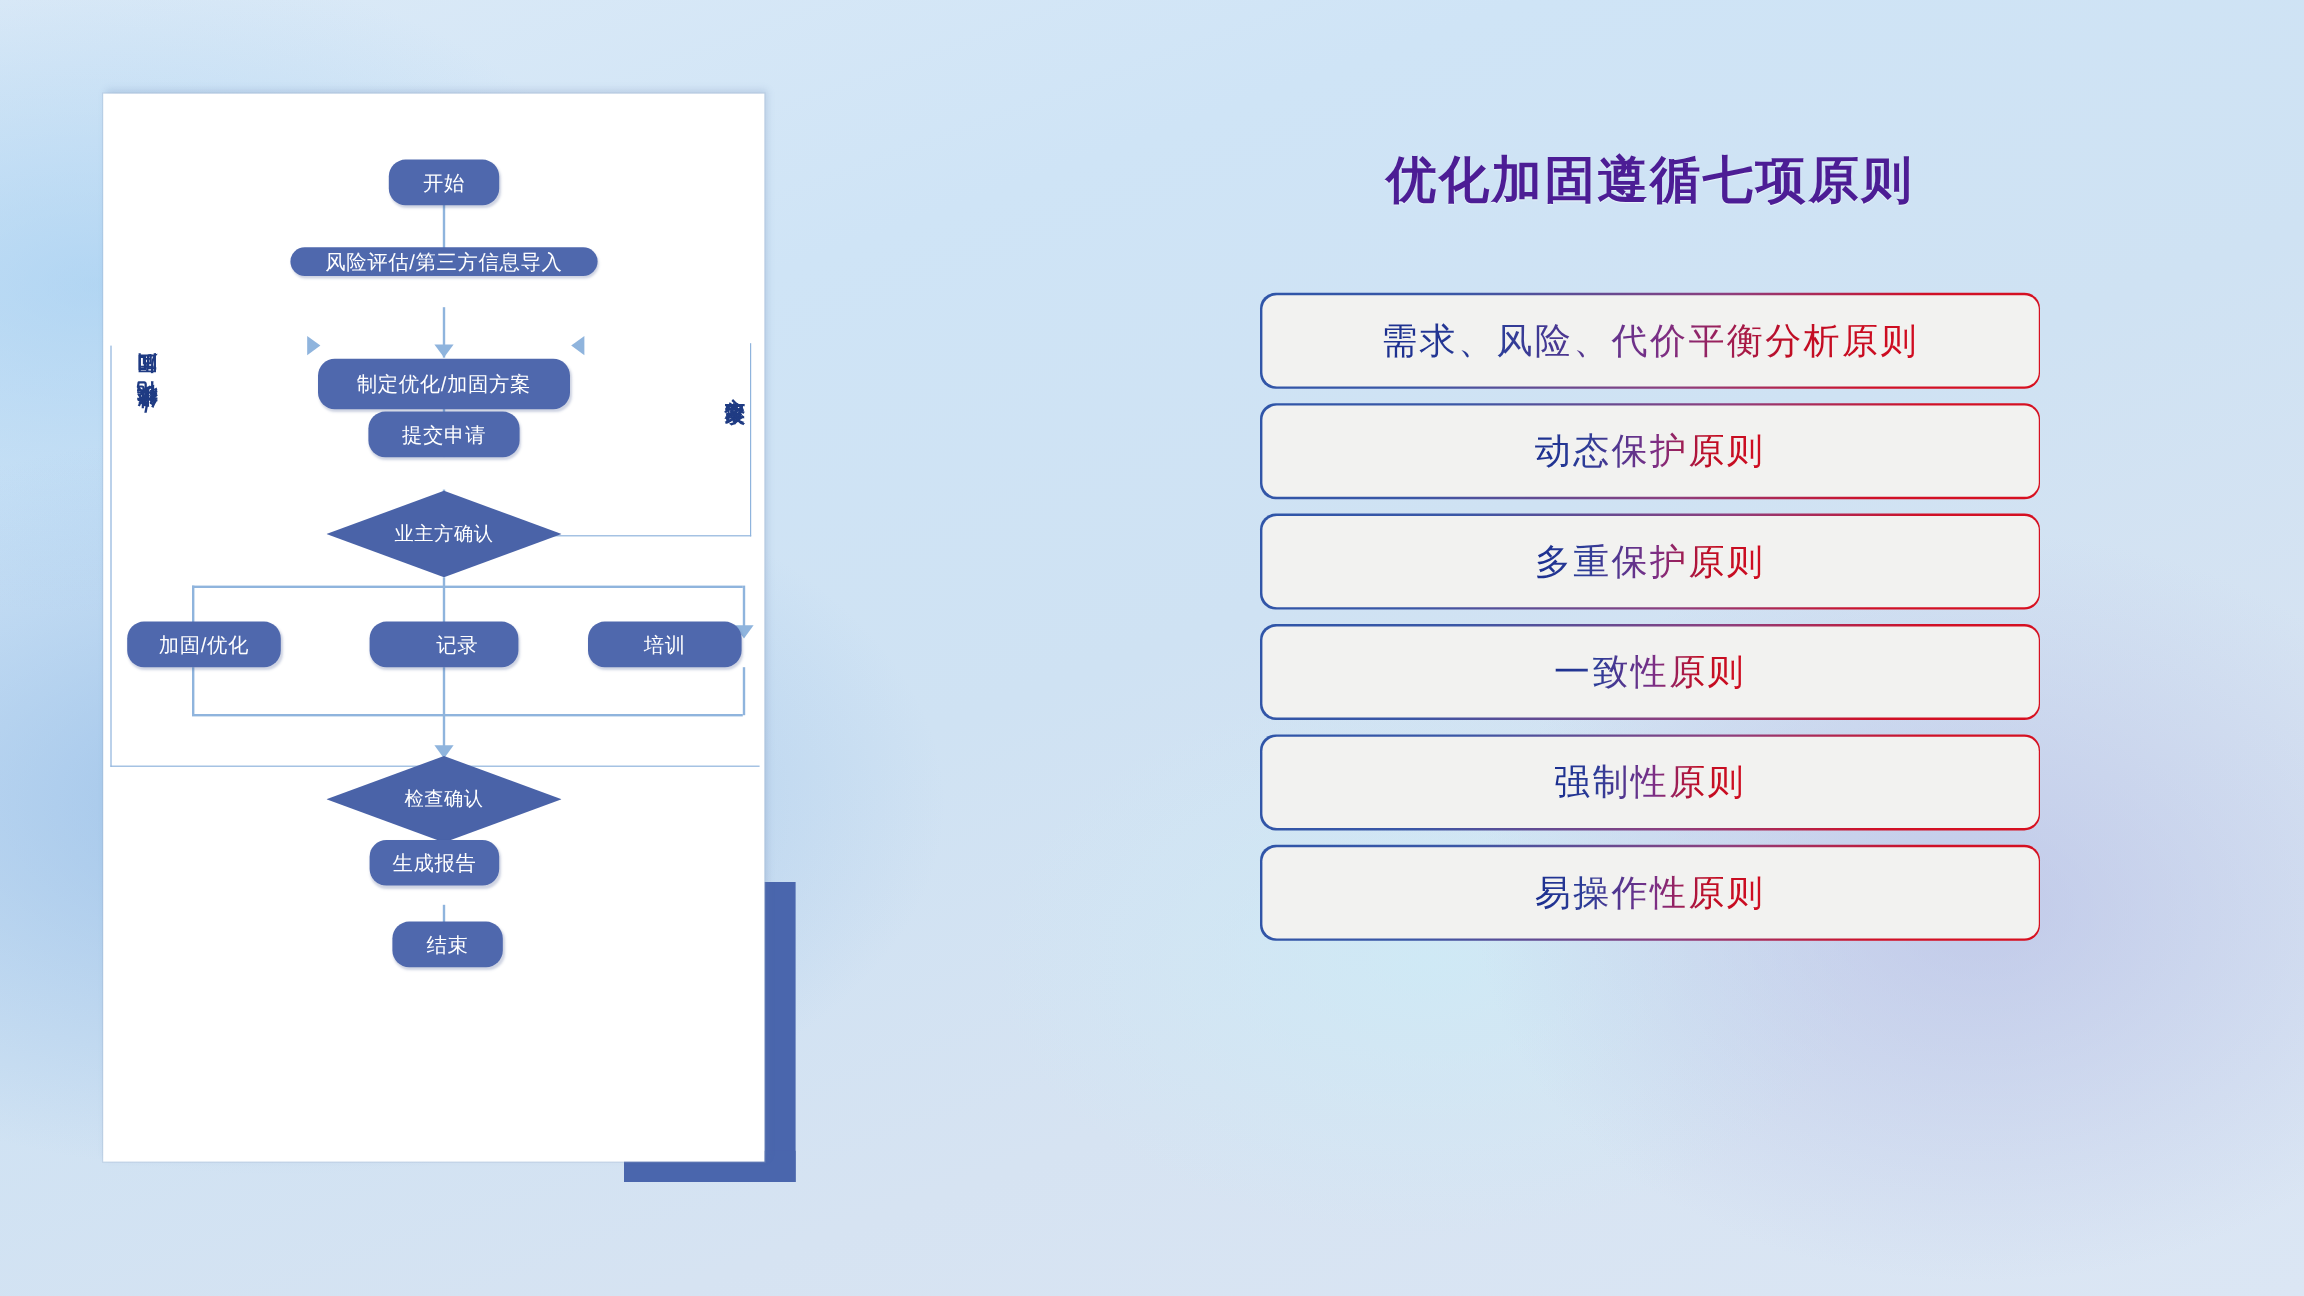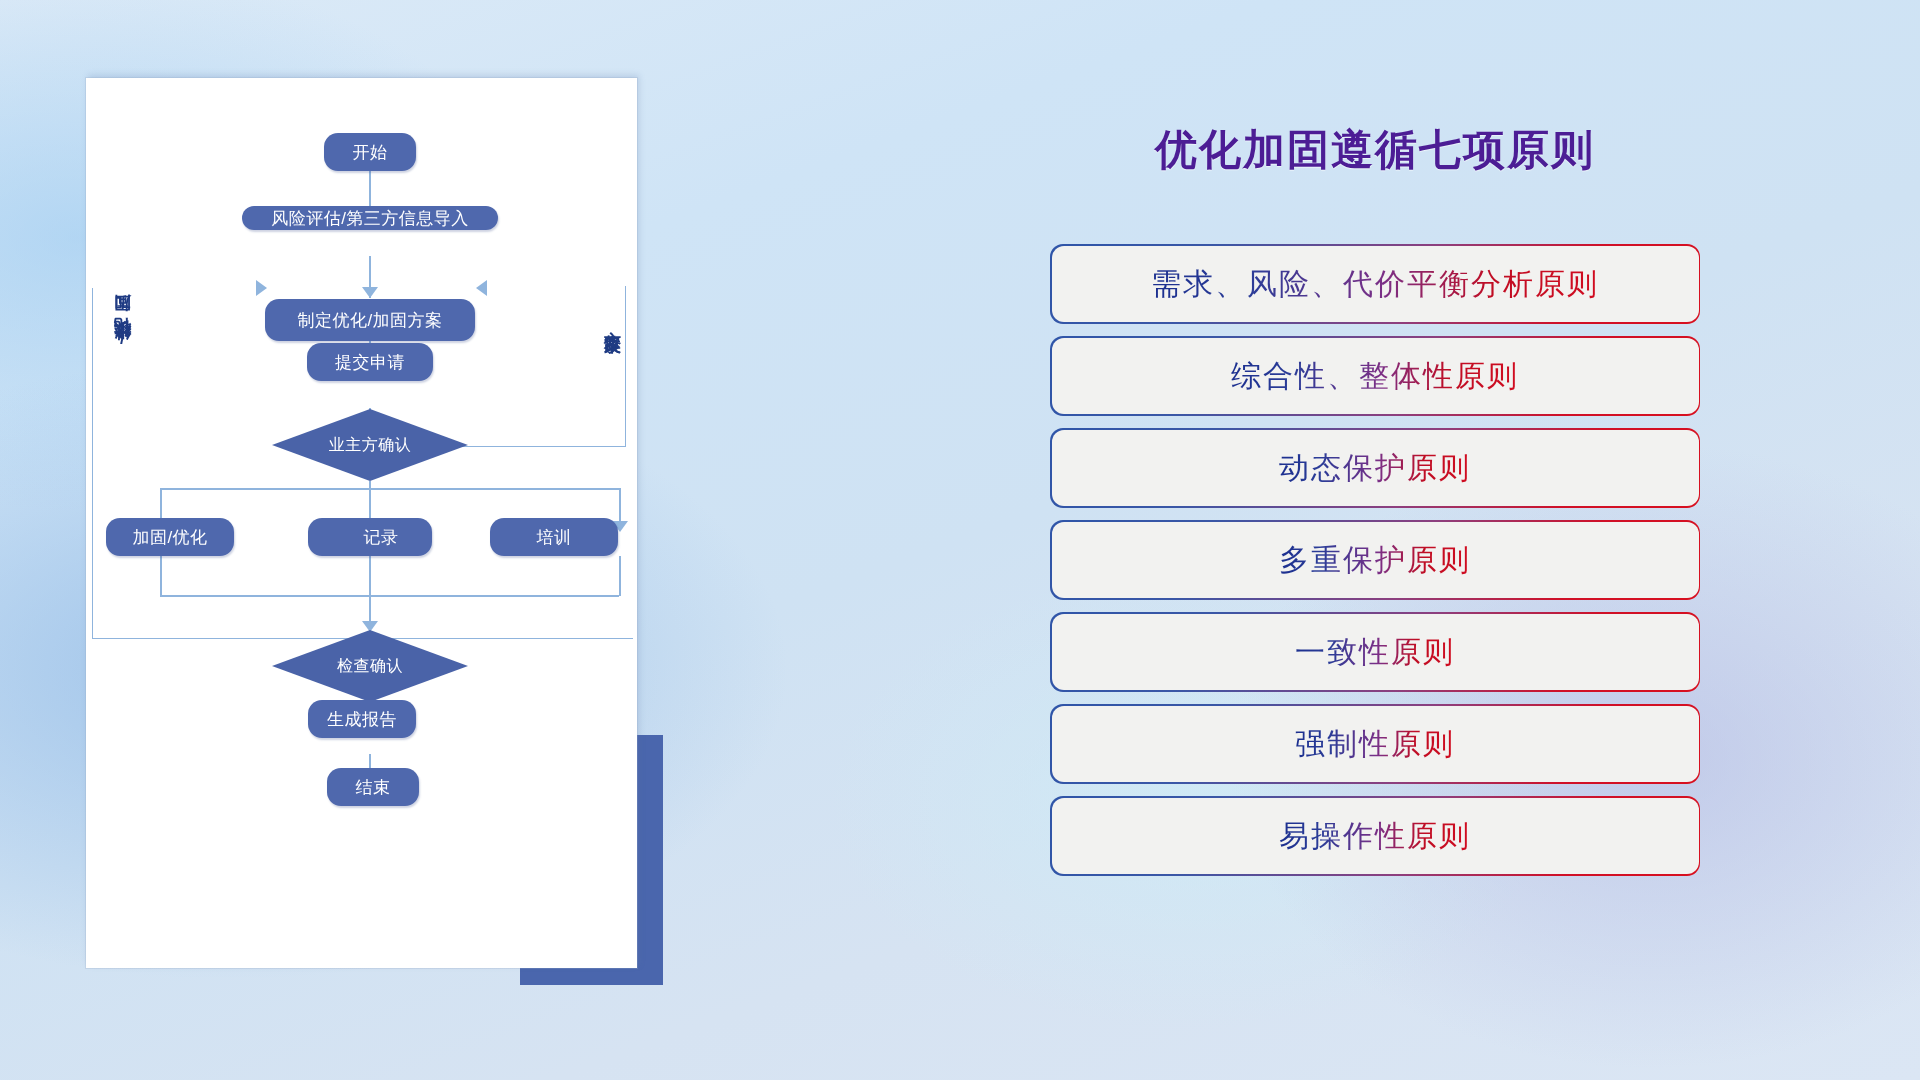--- a/index.html
+++ b/index.html
@@ -207,23 +207,20 @@
 <div id="right-panel">
 
   <div id="panel-title">优化加固遵循七项原则</div>
 
   <div id="principle-list">
 
     <div class="principle">
       <span class="p-label">需求、风险、代价平衡分析原则</span>
     </div>
 
-    <div class="principle">
-      <span class="p-label">综合性、整体性原则</span>
-    </div>
 
     <div class="principle">
       <span class="p-label">动态保护原则</span>
     </div>
 
     <div class="principle">
       <span class="p-label">多重保护原则</span>
     </div>
 
     <div class="principle">

